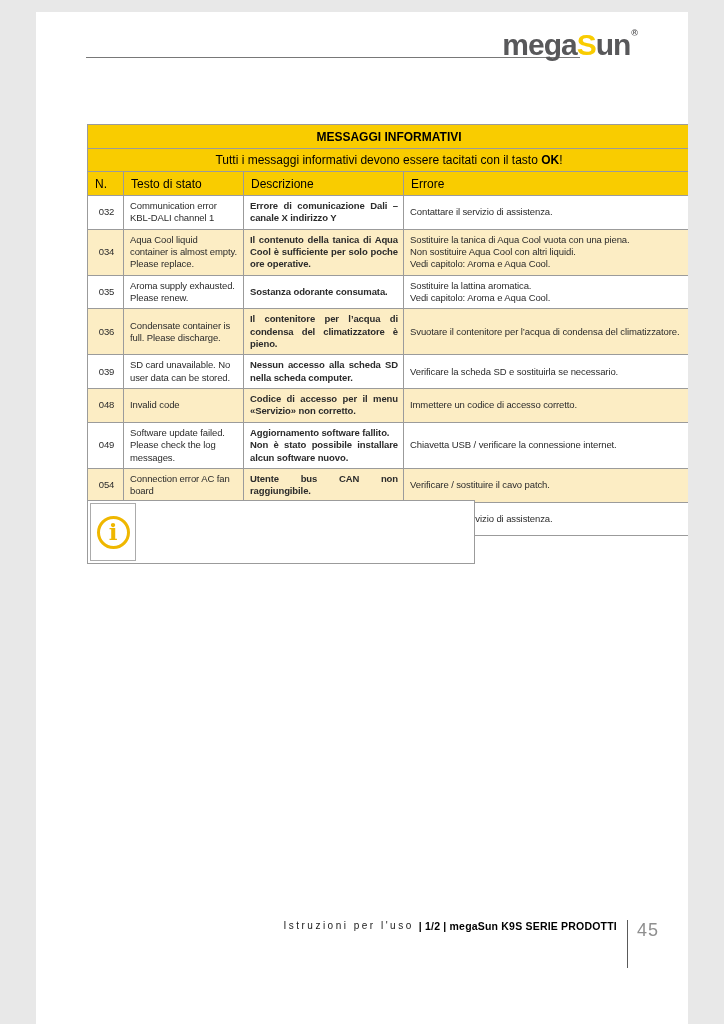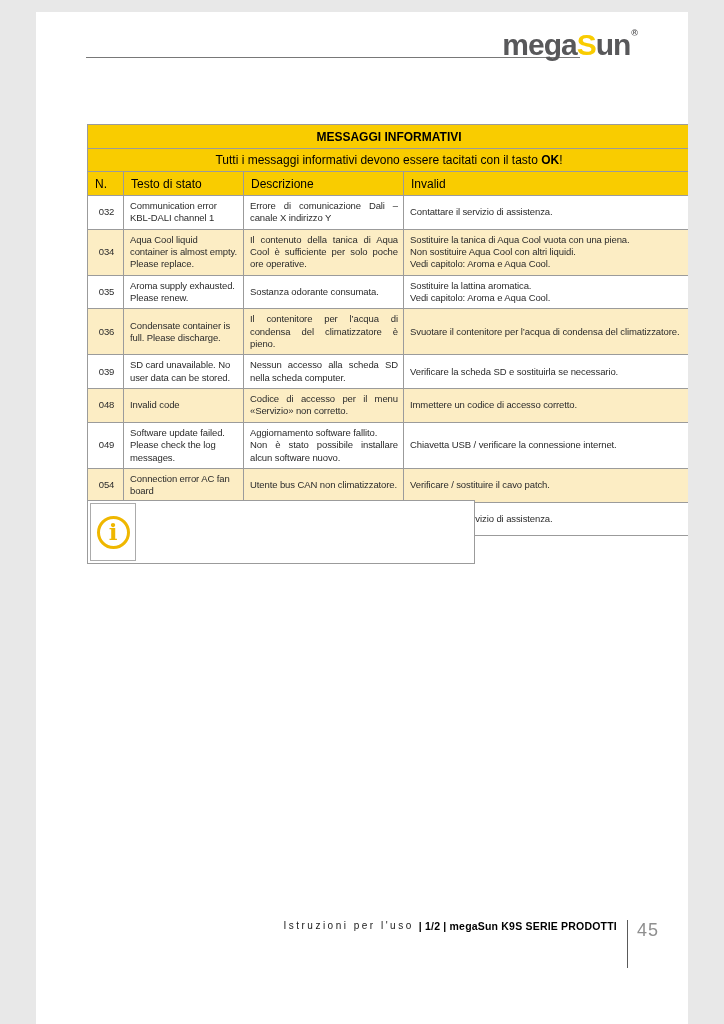--- a/index.html
+++ b/index.html
@@ -28,21 +28,21 @@
   .subtitle-row th { background:#F9CC00; color:#000; font-size:12px; font-weight:normal;
                      text-align:center; padding:4px 2px; }
   .cols-row th { background:#F9CC00; color:#000; font-size:12px; font-weight:normal;
                  text-align:left; padding:5px 6px 4px 7px; }
   .msg-table tbody td { font-size:9.5px; color:#2b2b2b; line-height:1.3;
                         letter-spacing:-0.1px; padding:4px 5px 4px 6px;
                         vertical-align:middle; background:#ffffff; }
   .msg-table tbody tr:nth-child(even) td { background:#FCEDC4; }
   .msg-table td.cn { padding-left:7px;text-align:center; }
   .msg-table td.cs { white-space:pre-line; }
-  .msg-table td.cd { white-space:pre-line; text-align:justify; }
+  .msg-table td.cd { white-space:pre-line; text-align:justify;font-weight:bold; }
   .msg-table td.cr { white-space:pre-line; text-align:justify; }
 
   
   .info-box { position:absolute; left:51px; top:488px; width:388px; height:64px;
               border:1px solid #9B9B9B; background:#fff; padding:2px; display:flex; gap:2px; }
   .info-icon-cell { border:1px solid #ABABAB; width:46px; flex:0 0 46px;
                     display:flex; align-items:center; justify-content:center; }
   .info-icon { width:33px; height:33px; border:3px solid #EFB700; border-radius:50%;
                color:#EFB700; font-family:"DejaVu Serif", serif; font-weight:bold;
                font-size:23px; line-height:1; display:flex; align-items:center;
@@ -81,21 +81,21 @@
       <tr class="title-row">
         <th colspan="4">MESSAGGI INFORMATIVI</th>
       </tr>
       <tr class="subtitle-row">
         <th colspan="4"><span>Tutti i messaggi informativi devono essere tacitati con il tasto </span><b>OK</b><span>!</span></th>
       </tr>
       <tr class="cols-row">
         <th>N.</th>
         <th>Testo di stato</th>
         <th>Descrizione</th>
-        <th>Invalid</th>
+        <th>Errore</th>
       </tr>
     </thead>
     <tbody>
       <tr>
         <td class="cn">032</td>
         <td class="cs">Communication error KBL-DALI channel 1</td>
         <td class="cd">Errore di comunicazione Dali – canale X indirizzo Y</td>
         <td class="cr">Contattare il servizio di assistenza.</td>
       </tr>
       <tr>
@@ -134,21 +134,21 @@
       <tr>
         <td class="cn">049</td>
         <td class="cs">Software update failed. Please check the log messages.</td>
         <td class="cd">Aggiornamento software fallito.
 Non è stato possibile installare alcun software nuovo.</td>
         <td class="cr">Chiavetta USB / verificare la connessione internet.</td>
       </tr>
       <tr>
         <td class="cn">054</td>
         <td class="cs">Connection error AC fan board</td>
-        <td class="cd">Utente bus CAN non climatizzatore.</td>
+        <td class="cd">Utente bus CAN non raggiungibile.</td>
         <td class="cr">Verificare / sostituire il cavo patch.</td>
       </tr>
       <tr>
         <td class="cn">055</td>
         <td class="cs">Control board could not be started</td>
         <td class="cd">Scheda di controllo difettosa.</td>
         <td class="cr">Contattare il servizio di assistenza.</td>
       </tr>
     </tbody>
   </table>

